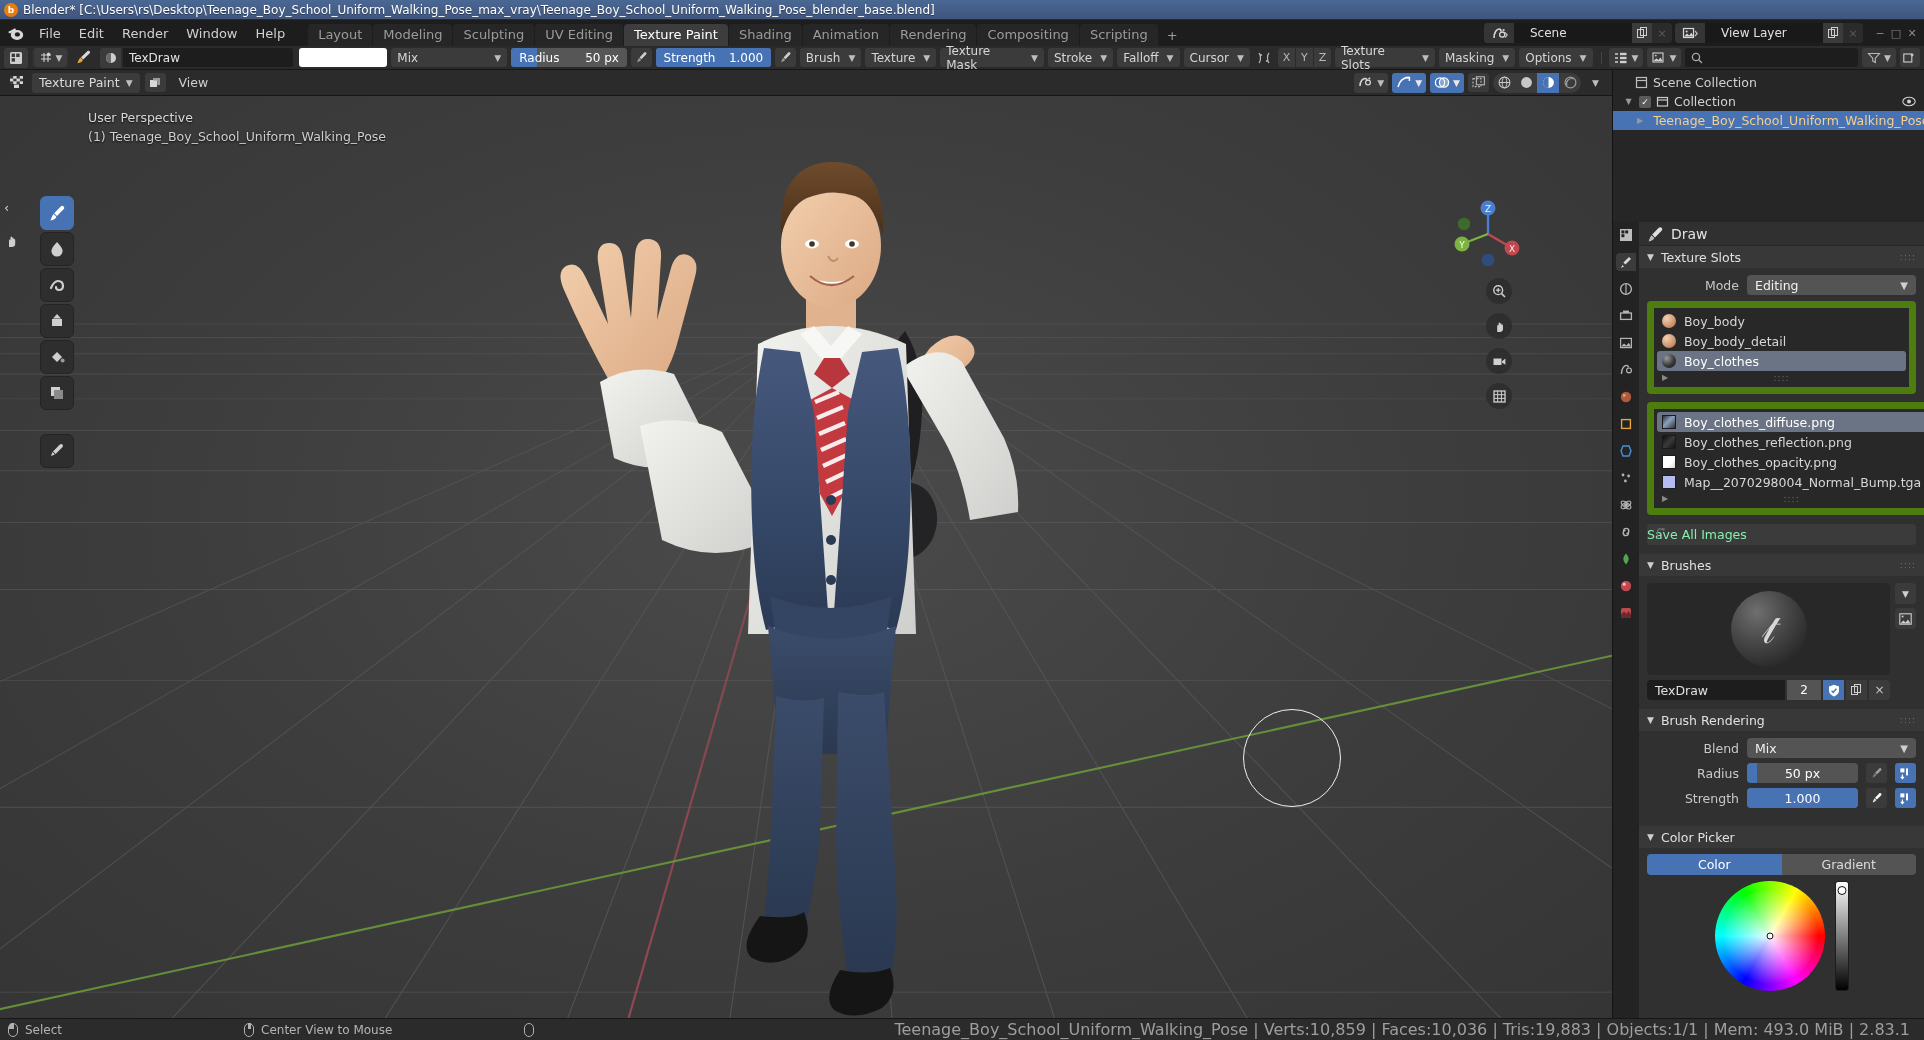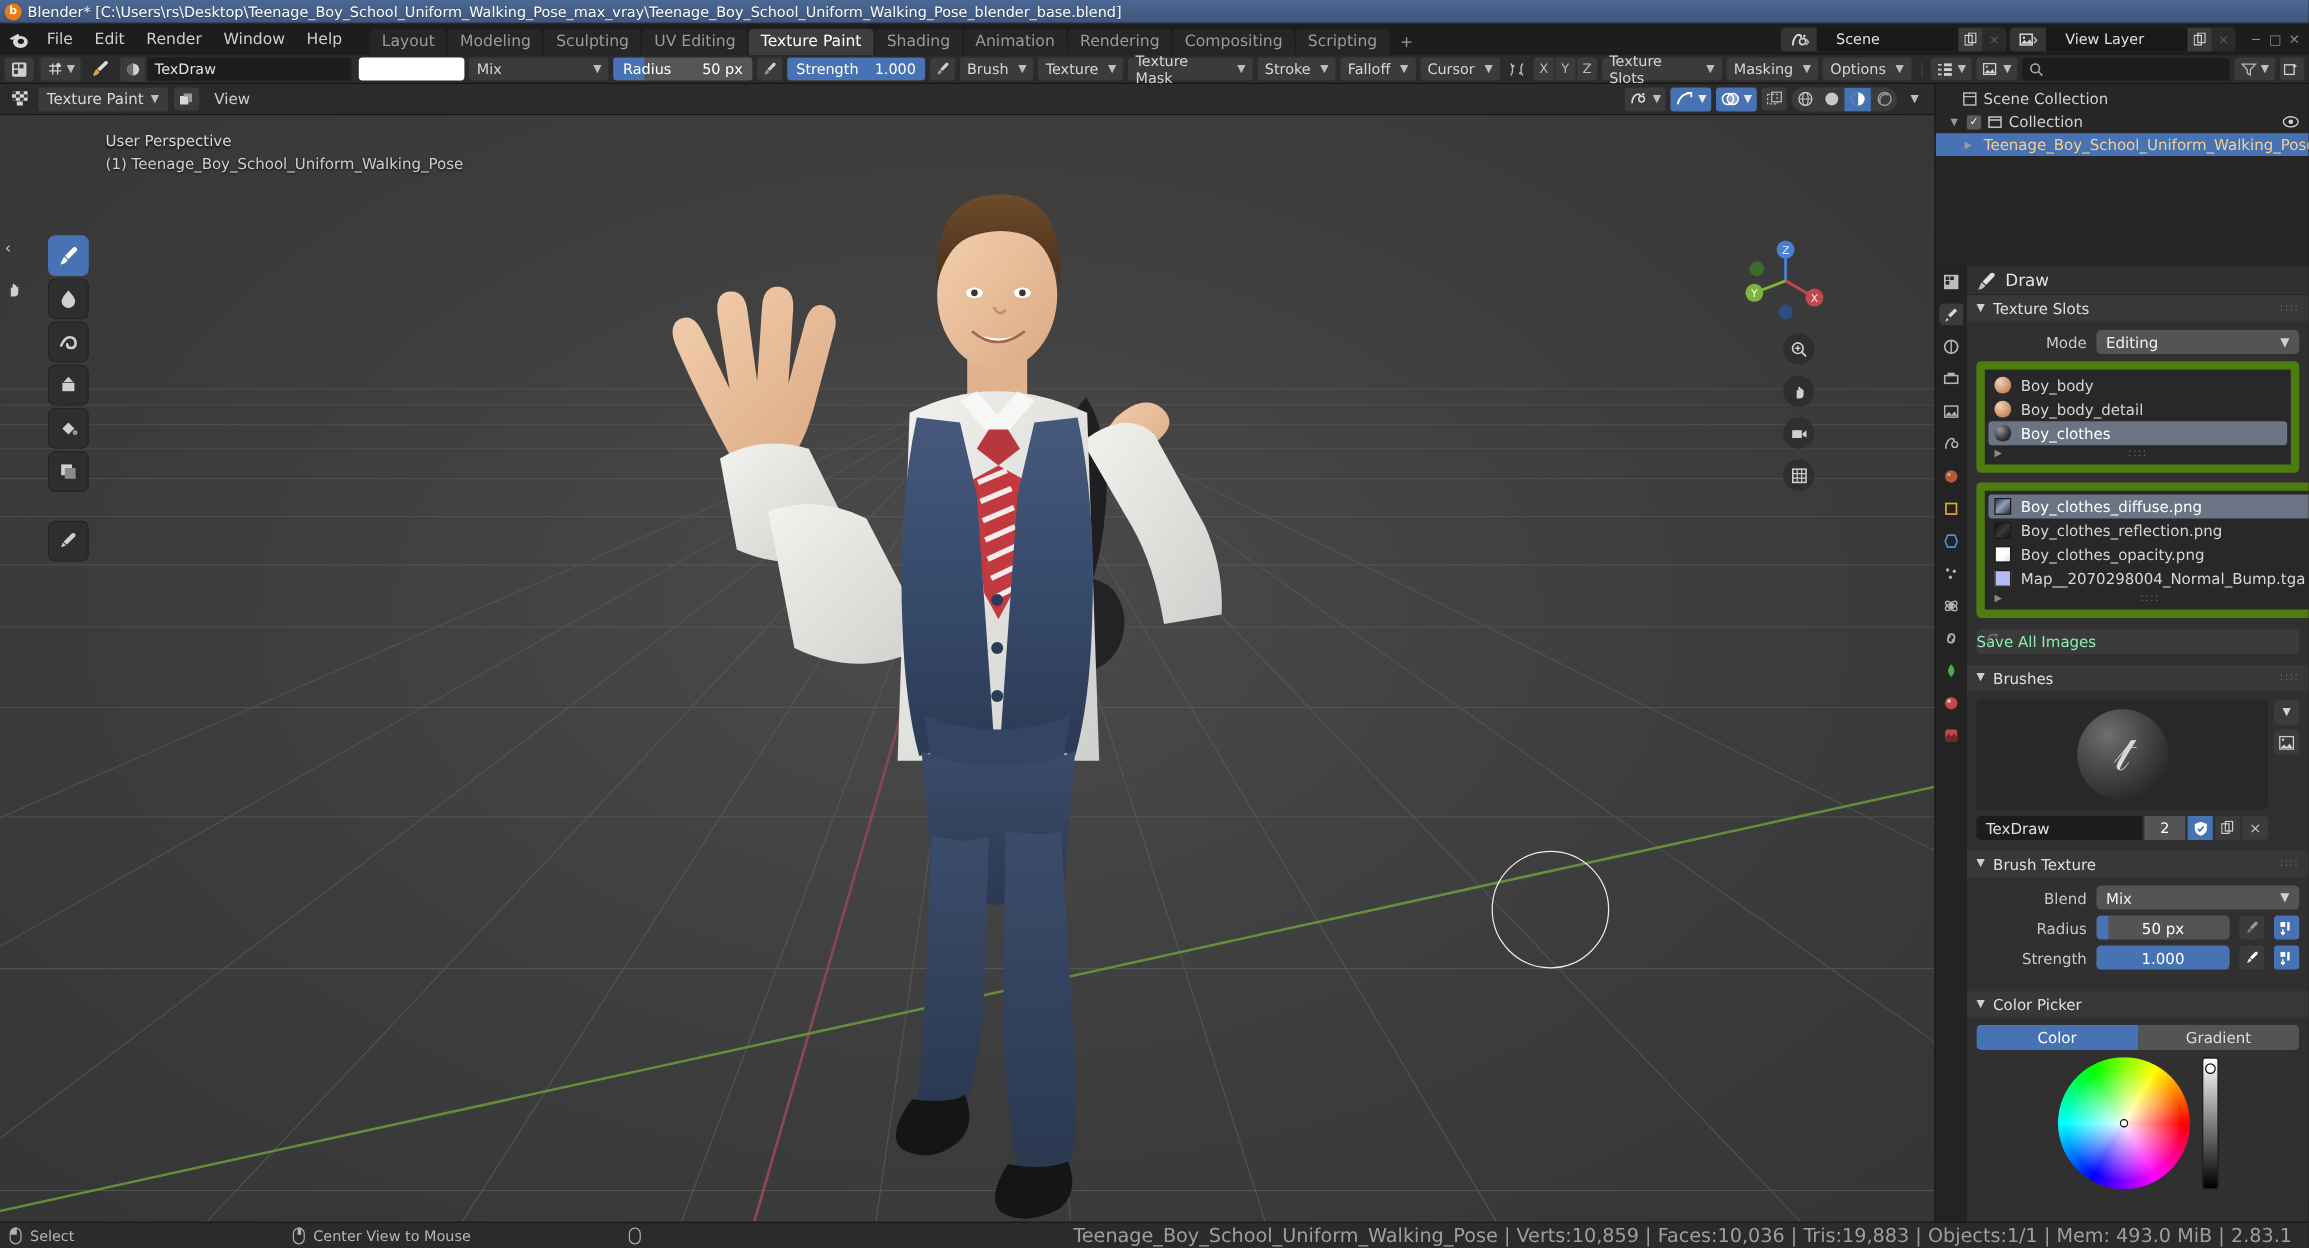--- a/index.html
+++ b/index.html
@@ -1059,21 +1059,21 @@
                       <circle cx="3.6" cy="3.4" r="1" fill="#cfcfcf"></circle>
                       <path d="M1.4 10.4 l3-3 l2.2 2 l2.4-2.8 l2.4 3.8 z" fill="#cfcfcf"></path>
                     </svg>
                 </div>
               </div>
             </div>
           </div>
 
           <div class="panel-title">
             <span style="font-size:9px;color:#cfcfcf;">▼</span>
-            <span>Brush Texture</span>
+            <span>Brush Rendering</span>
             <span class="dots">::::</span>
           </div>
           <div class="panel-body">
             <div class="row">
               <span class="lbl" style="width:92px;">Blend</span>
               <div class="dropdown">
                 <span>Mix</span>
                 <span class="chev">▼</span>
               </div>
             </div>

